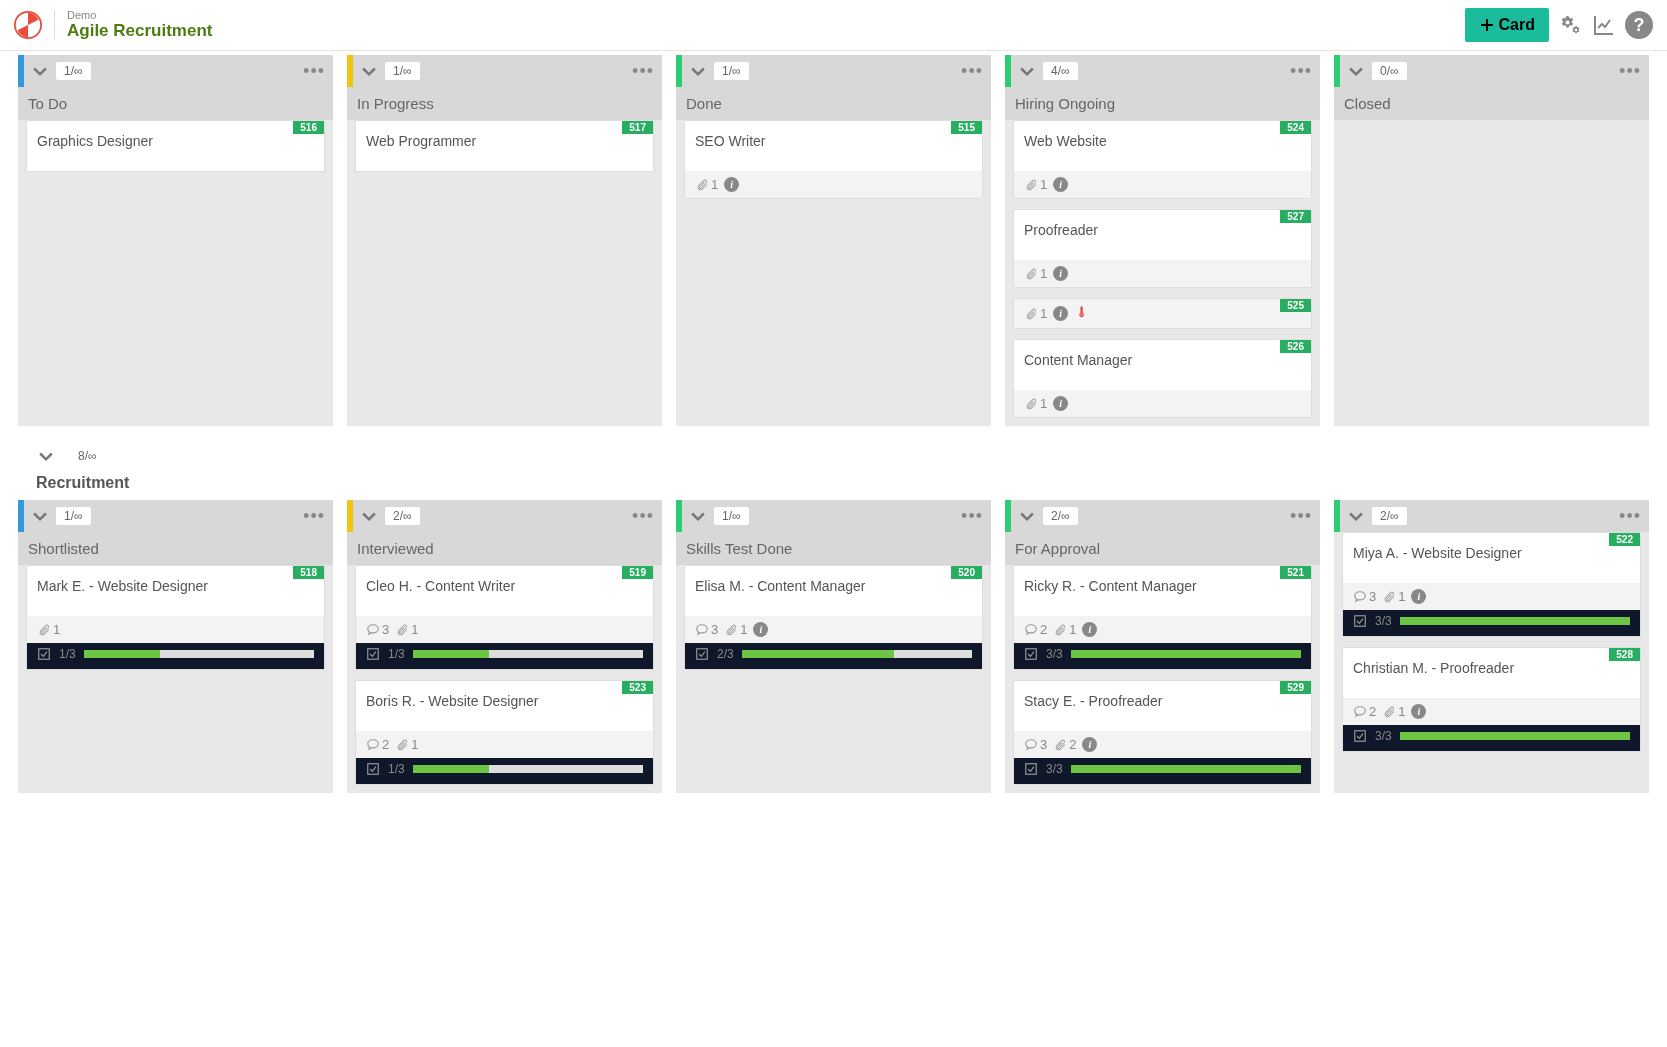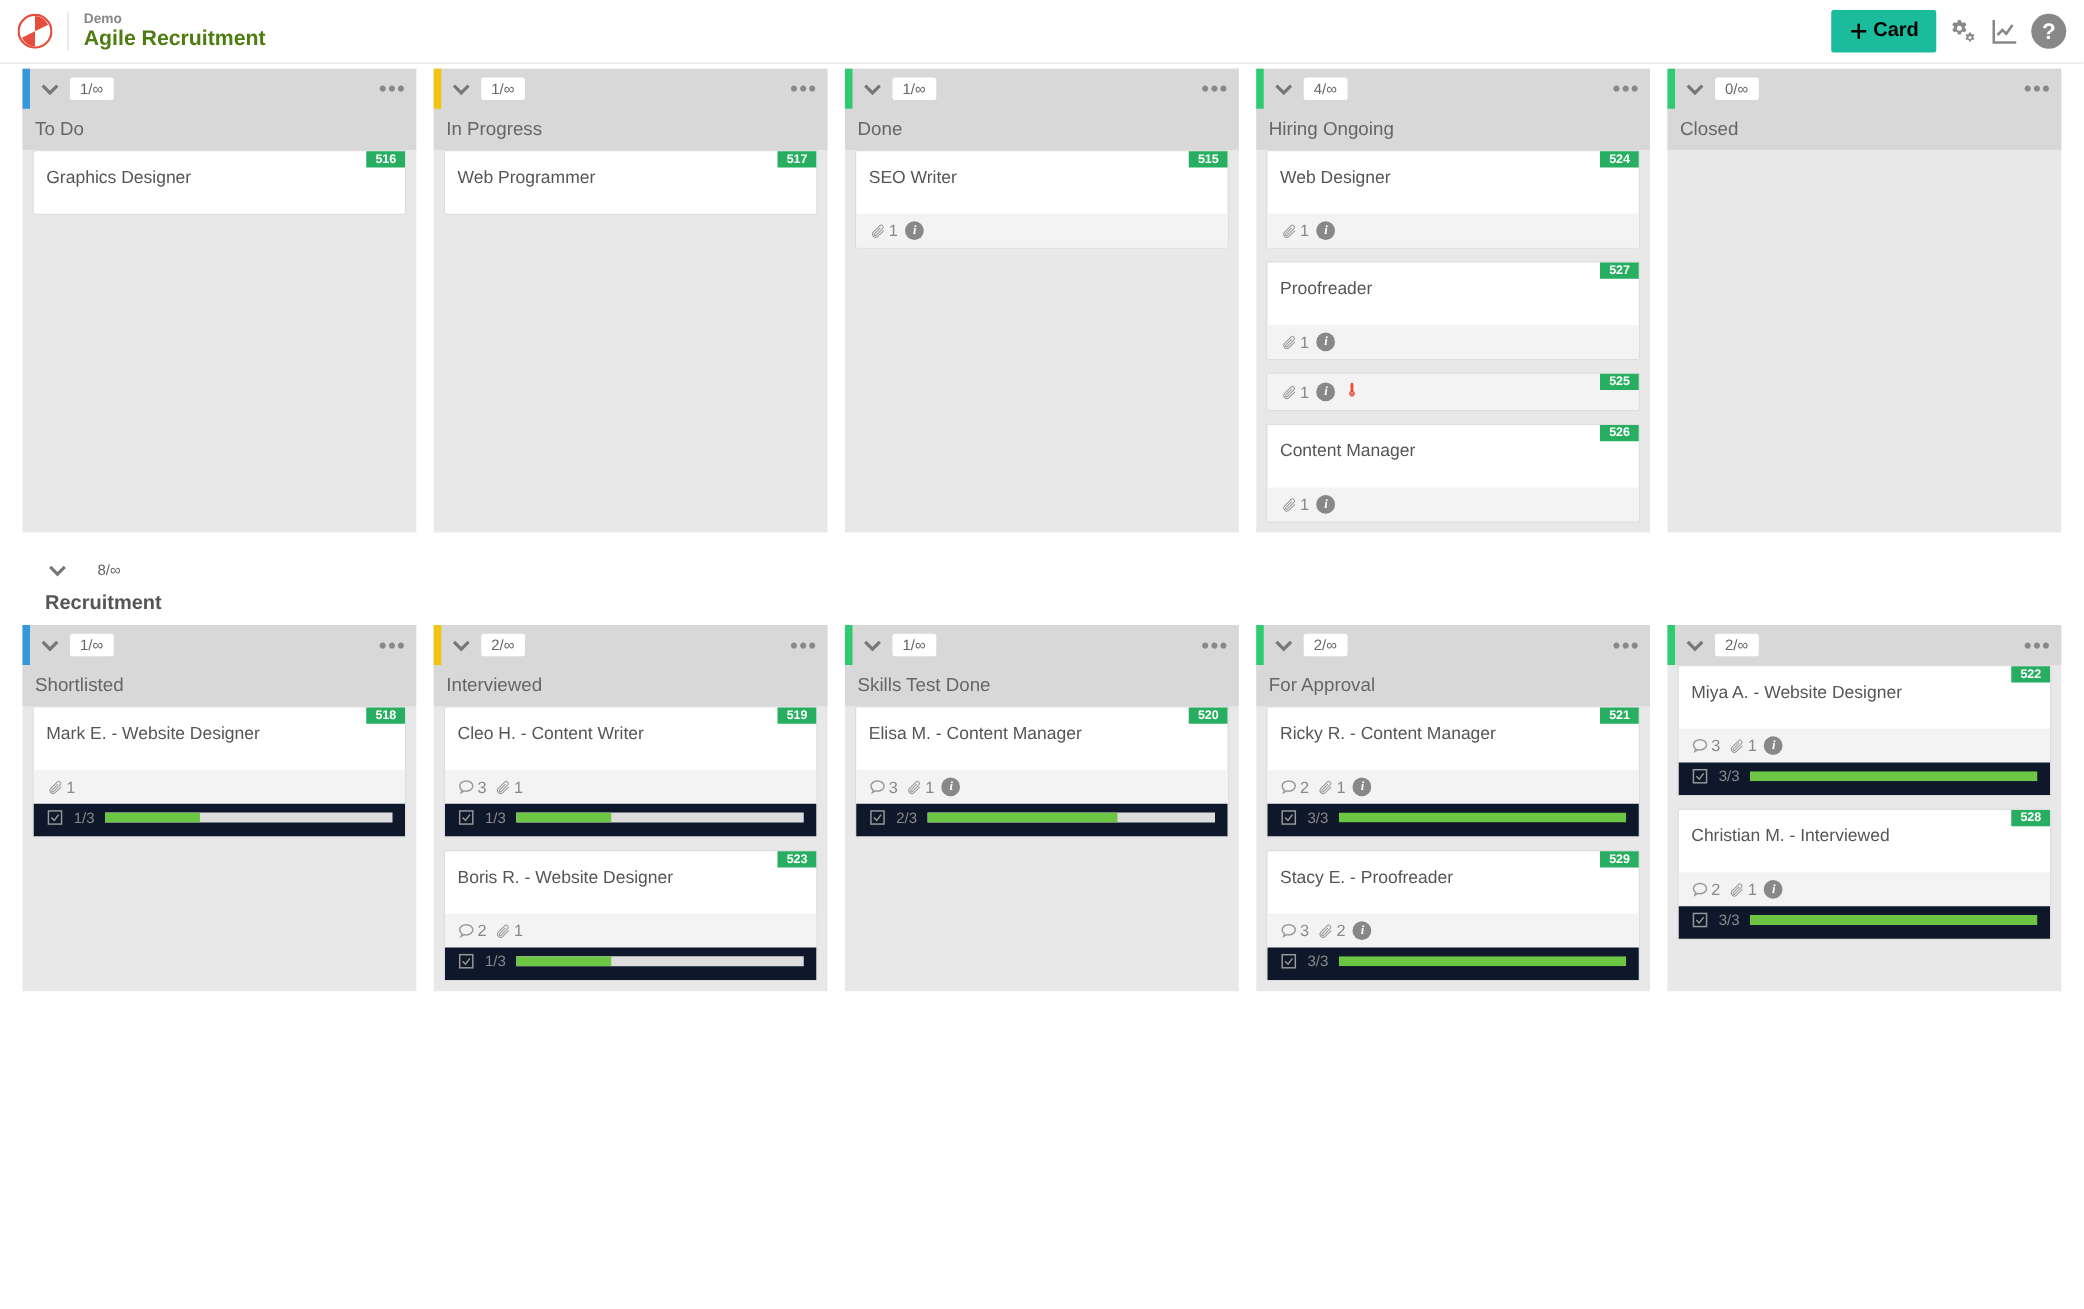--- a/index.html
+++ b/index.html
@@ -4,21 +4,21 @@
 <style>
 * { box-sizing: border-box; margin: 0; padding: 0; }
 body { font-family: -apple-system, BlinkMacSystemFont, "Segoe UI", Helvetica, Arial, sans-serif; background: #fff; color: #333; font-size: 14px; }
 
 
 .header { display: flex; align-items: center; padding: 8px 14px; border-bottom: 1px solid #e5e5e5; }
 .logo { width: 28px; height: 28px; margin-right: 12px; position: relative; }
 .logo svg { width: 100%; height: 100%; }
 .divider { width: 1px; height: 30px; background: #ddd; margin-right: 12px; }
 .title-block { flex: 1; }
-.demo-label { font-size: 11px; color: #888; font-weight: bold; }
+.demo-label { font-size: 11px; color: #888; }
 .board-title { font-size: 17px; font-weight: 700; color: #4d7c0f; }
 .header-actions { display: flex; align-items: center; gap: 8px; }
 .btn-card { background: #1abc9c; color: #000000; border: none; padding: 8px 14px; font-size: 16px; font-weight: 600; cursor: pointer; display: flex; align-items: center; gap: 4px; border-radius: 2px; }
 .hdr-icon { width: 26px; height: 26px; color: #888; cursor: pointer; display: flex; align-items: center; justify-content: center; }
 .hdr-icon svg { width: 24px; height: 24px; }
 .help-icon { width: 28px; height: 28px; background: #888; border-radius: 50%; color: #fff; display: flex; align-items: center; justify-content: center; font-weight: 700; font-size: 18px; cursor: pointer; }
 
 
 .board { padding: 4px 18px 18px; }
 .row-top { display: flex; gap: 14px; margin-bottom: 14px; }
@@ -165,21 +165,21 @@
               <polyline points="5 9 12 16 19 9"></polyline>
             </svg>
           </span>
           <span class="wip">4/∞</span>
           <span class="dots">•••</span>
         </div>
         <div class="col-title">Hiring Ongoing</div>
         <div class="cards">
           <div class="card">
             <span class="card-id">524</span>
-            <div class="card-title">Web Designer</div>
+            <div class="card-title">Web Website</div>
             <div class="card-meta">
               <span class="mi"><svg class="micon icon" viewBox="0 0 24 24">
                   <path fill="#999" d="M21 11.5l-8.5 8.5a5 5 0 0 1-7-7l9-9a3.5 3.5 0 0 1 5 5l-9 9a2 2 0 0 1-3-3l8-8 1 1-8 8a.6.6 0 0 0 1 1l9-9a2.1 2.1 0 0 0-3-3l-9 9a3.6 3.6 0 0 0 5 5l8.5-8.5z"></path>
                 </svg> 1</span>
               <span class="info-circ">i</span>
             </div>
           </div>
           <div class="card">
             <span class="card-id">527</span>
             <div class="card-title">Proofreader</div>
@@ -464,21 +464,21 @@
                 <polyline points="7 12 11 16 17 8" fill="none" stroke="#999" stroke-width="2"></polyline>
               </svg>
               <span>3/3</span>
               <div class="progbar">
                 <div class="progfill" style="width:100%"></div>
               </div>
             </div>
           </div>
           <div class="card">
             <span class="card-id">528</span>
-            <div class="card-title">Christian M. - Interviewed</div>
+            <div class="card-title">Christian M. - Proofreader</div>
             <div class="card-meta">
               <span class="mi"><svg class="micon icon" viewBox="0 0 24 24">
                   <path fill="none" stroke="#999" stroke-width="2" d="M12 3c5 0 9 3.1 9 7s-4 7-9 7c-1 0-1.9-.1-2.8-.4L5 19l1.2-3.3C4.3 14.4 3 12.3 3 10c0-3.9 4-7 9-7z"></path>
                 </svg> 2</span>
               <span class="mi"><svg class="micon icon" viewBox="0 0 24 24">
                   <path fill="#999" d="M21 11.5l-8.5 8.5a5 5 0 0 1-7-7l9-9a3.5 3.5 0 0 1 5 5l-9 9a2 2 0 0 1-3-3l8-8 1 1-8 8a.6.6 0 0 0 1 1l9-9a2.1 2.1 0 0 0-3-3l-9 9a3.6 3.6 0 0 0 5 5l8.5-8.5z"></path>
                 </svg> 1</span>
               <span class="info-circ">i</span>
             </div>
             <div class="card-prog">

